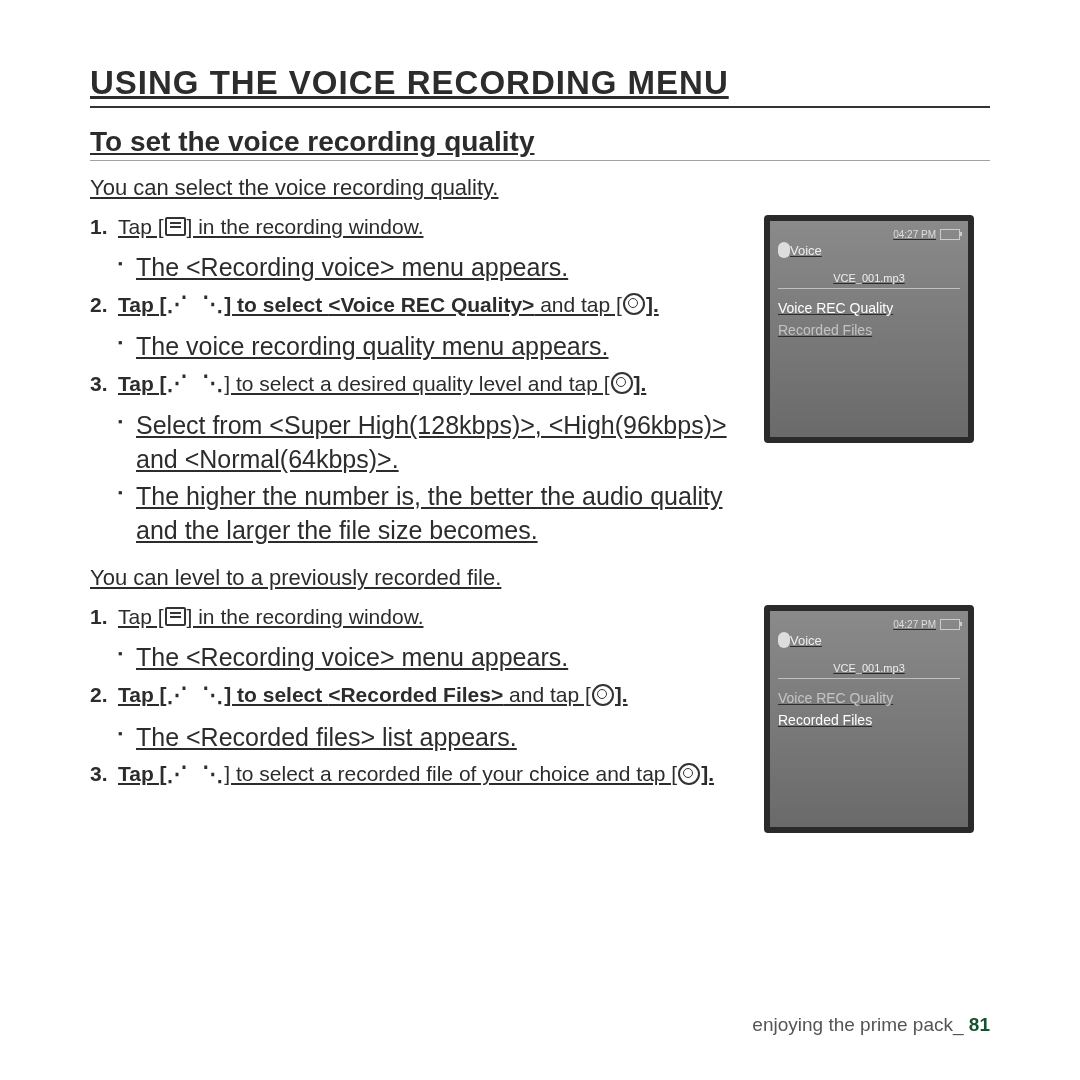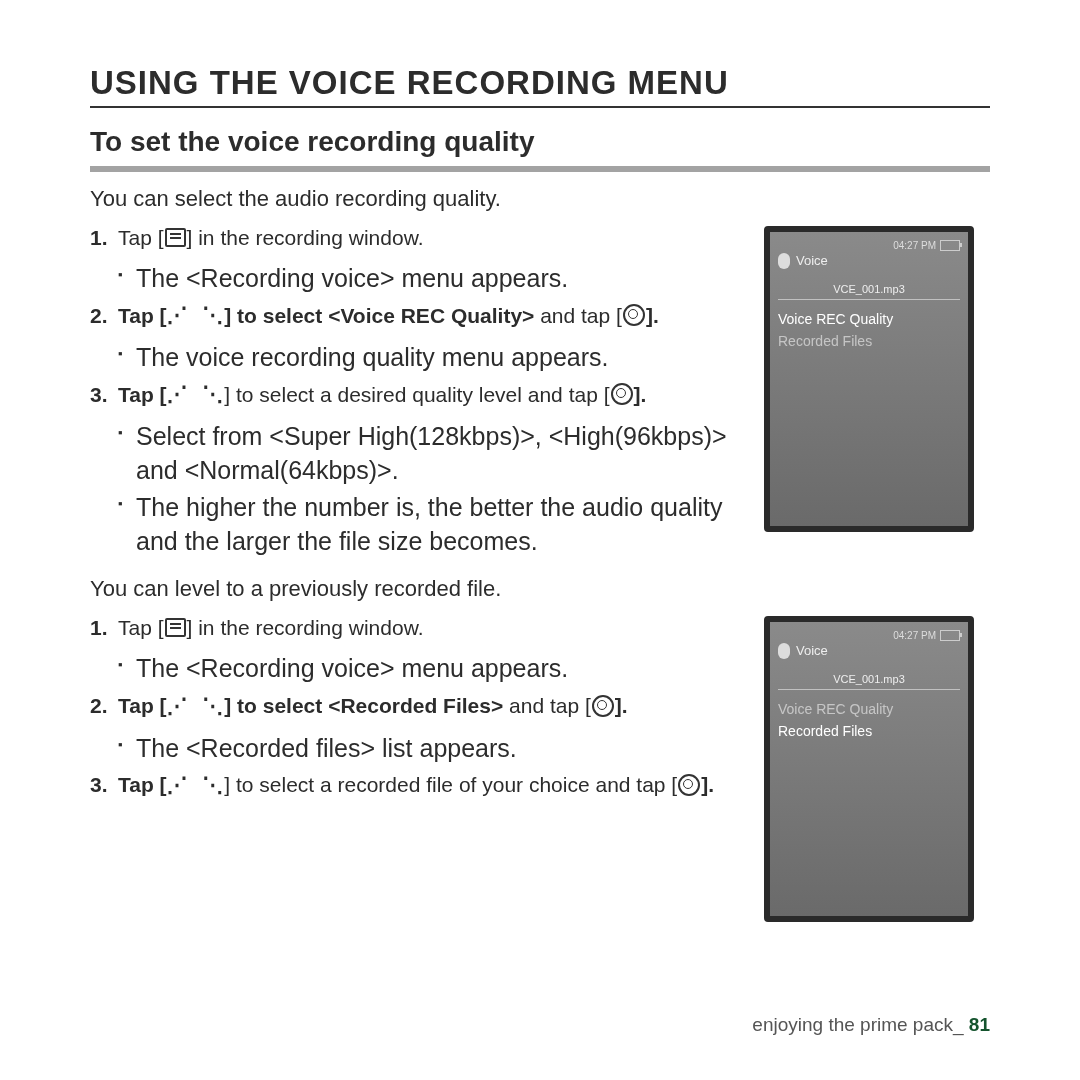--- a/index.html
+++ b/index.html
@@ -3,35 +3,36 @@
 <meta charset="utf-8">
 <style>
   html,body{margin:0;padding:0;background:#fff;}
   .page{
     width:1080px;height:1080px;
     box-sizing:border-box;
     padding:64px 90px 40px 90px;
     font-family:Arial,Helvetica,sans-serif;
     color:#2c2c2c;
     position:relative;
+    text-decoration:underline;
   }
   h1{
     font-size:33px;
     letter-spacing:1px;
     margin:0 0 6px 0;
     font-weight:bold;
     border-bottom:2px solid #333;
     padding-bottom:4px;
   }
   h2{
     font-size:28px;
     margin:18px 0 14px 0;
     font-weight:bold;
-    border-bottom:6px solid #a3a3a3;
-    padding-bottom:8px;
+    border-bottom:1px solid #a3a3a3;
+    padding-bottom:2px;
   }
   .intro{font-size:22px;margin:10px 0 14px 0;}
   .content-row{display:flex;align-items:flex-start;}
   .text-col{flex:1;min-width:0;}
   .device-col{width:226px;margin-left:18px;}
   ol.steps{list-style:none;margin:0;padding:0;font-size:21px;}
   ol.steps>li{margin-bottom:8px;position:relative;padding-left:28px;}
   ol.steps>li .num{position:absolute;left:0;top:0;font-weight:bold;}
   ol.steps .bold{font-weight:bold;}
   ul.sub{list-style:none;margin:12px 0 6px 0;padding:0;font-size:25px;}
@@ -39,50 +40,50 @@
   ul.sub li::before{content:"▪";position:absolute;left:0;font-size:13px;top:4px;}
   
   .ic{display:inline-block;vertical-align:middle;position:relative;top:-2px;}
   .ic-menu{width:17px;height:15px;border:2px solid #333;border-radius:2px;position:relative;margin:0 1px;}
   .ic-menu::before{content:"";position:absolute;left:3px;right:3px;top:3px;height:2px;background:#333;box-shadow:0 4px 0 #333;}
   .ic-ok{width:18px;height:18px;border:2px solid #333;border-radius:50%;position:relative;margin:0 1px;}
   .ic-ok::before{content:"";position:absolute;left:3px;top:3px;width:8px;height:8px;border:1px solid #333;border-radius:50%;}
   .ic-updown{font-weight:bold;letter-spacing:1px;font-family:monospace;}
   
   .device{
-    width:210px;height:306px;
+    width:210px;height:228px;
     border:6px solid #2a2a2a;border-radius:4px;
     background:linear-gradient(#8a8a8a,#6a6a6a);
     padding:8px;box-sizing:border-box;color:#eee;font-size:13px;
   }
   .dev-status{display:flex;justify-content:flex-end;align-items:center;gap:4px;font-size:10px;color:#ddd;}
   .dev-batt{width:18px;height:9px;border:1px solid #ccc;display:inline-block;position:relative;}
   .dev-batt::after{content:"";position:absolute;right:-3px;top:2px;width:2px;height:4px;background:#ccc;}
-  .dev-title{display:flex;gap:6px;margin:2px 0 14px 0;}
+  .dev-title{display:flex;align-items:center;margin:2px 0 14px 0;}
   .dev-mic{width:12px;height:16px;background:#ddd;border-radius:6px;position:relative;}
   .dev-file{font-size:11px;text-align:center;margin-bottom:4px;}
   .dev-divider{border-top:1px solid rgba(255,255,255,0.5);margin:4px 0 8px 0;}
   .dev-opt{font-size:14px;line-height:22px;}
   .dev-opt.active{color:#fff;}
   .dev-opt.inactive{color:rgba(255,255,255,0.55);}
   .footer{
     position:absolute;bottom:44px;right:90px;
     font-size:19px;color:#555;
   }
   .footer .pn{font-weight:bold;color:#14532d;}
 </style>
 </head>
 <body>
 
 <div class="page">
 
   <h1>USING THE VOICE RECORDING MENU</h1>
 
   <h2>To set the voice recording quality</h2>
-  <p class="intro">You can select the audio recording quality.</p>
+  <p class="intro">You can select the voice recording quality.</p>
 
   <div class="content-row">
     <div class="text-col">
       <ol class="steps">
         <li>
           <span class="num">1.</span>
           <span>Tap [</span><span class="ic ic-menu"></span><span>] in the recording window.</span>
           <ul class="sub">
               <li>The &lt;Recording voice&gt; menu appears.</li>
             </ul>

